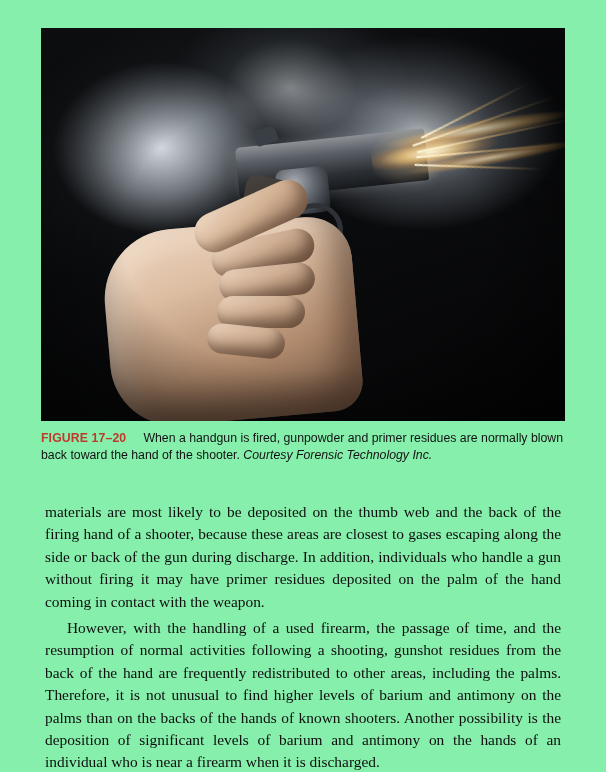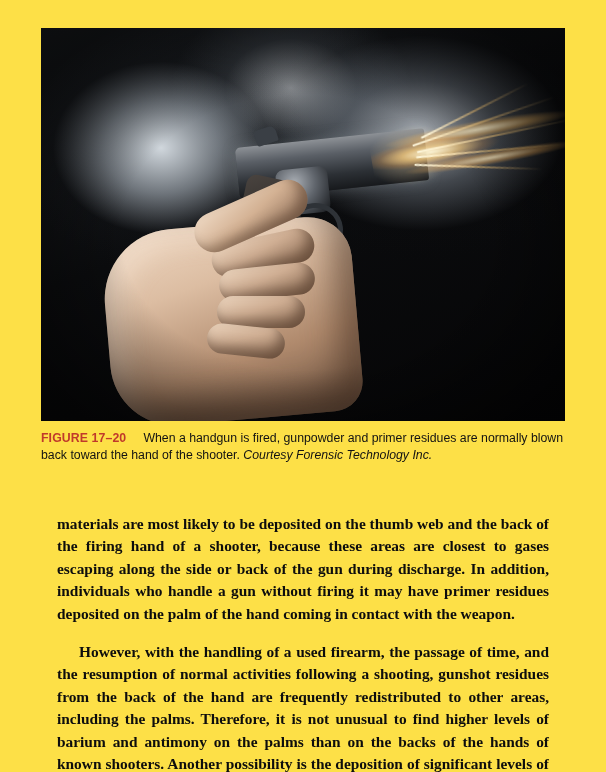--- a/index.html
+++ b/index.html
@@ -12,21 +12,21 @@
     height: 772px;
     overflow: hidden;
     font-family: "Liberation Serif", serif;
     color: #111111;
   }
 
   .page {
     position: relative;
     width: 606px;
     height: 772px;
-    background: #fde047;
+    background: #86efac;
     box-sizing: border-box;
   }
 
   
   .figure-block {
     position: absolute;
     left: 41px;
     top: 28px;
     width: 524px;
   }
@@ -196,22 +196,21 @@
     left: 41px;
     top: 497px;
     width: 524px;
     font-family: "Liberation Serif", serif;
     font-size: 15.4px;
     line-height: 1.455;
     text-align: justify;
     color: #0d0d0d;
   }
   .body-text p {
-    margin: 16px;
-    font-weight: bold;
+    margin: 4px;
   }
   .body-text p + p {
     text-indent: 22px;
   }
 </style>
 </head>
 <body>
 
 <div class="page">
 

